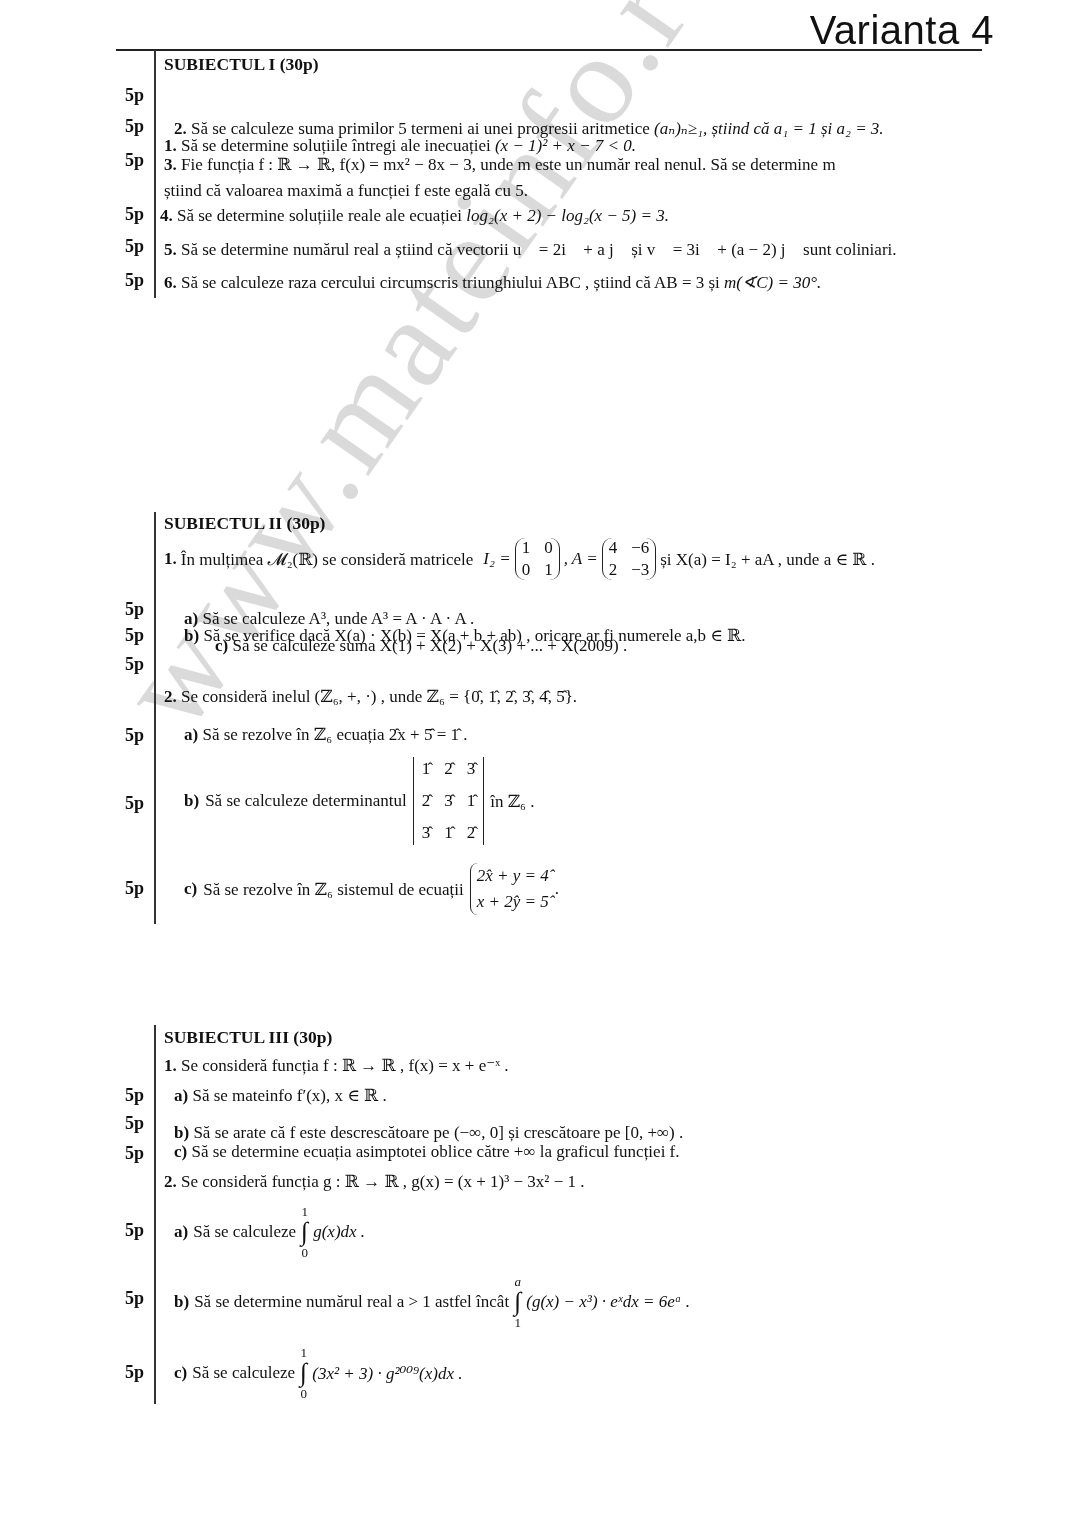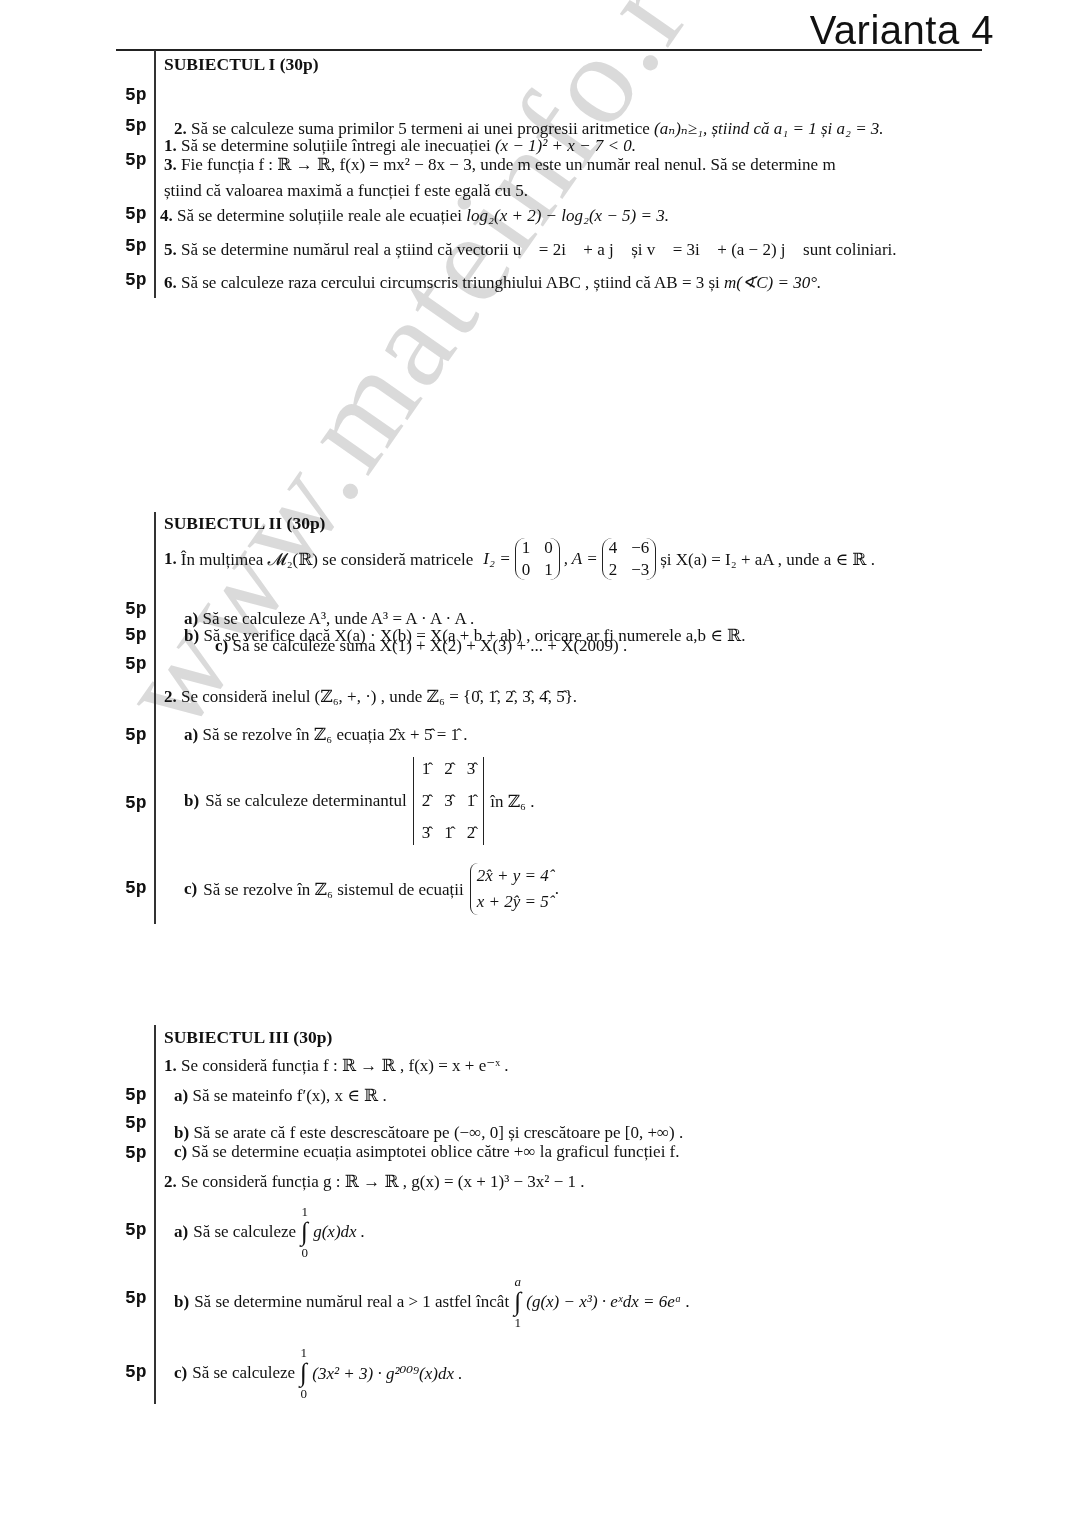--- a/index.html
+++ b/index.html
@@ -9,21 +9,21 @@
     color: #111; font-size: 17px;
   }
   .abs { position: absolute; white-space: nowrap; }
   .title {
     position: absolute; right: 86px; top: 10px;
     font-family: "Liberation Sans", "DejaVu Sans", sans-serif;
     font-size: 40px; color: #111; letter-spacing: 0.5px; line-height: 1;
   }
   .hrule { position: absolute; left: 116px; top: 49px; width: 866px; height: 1.5px; background: #222; }
   .vrule { position: absolute; left: 154px; width: 2px; background: #333; }
-  .pts { position: absolute; left: 125px; font-weight: bold; font-size: 18px; font-family: Liberation Mono, monospace; }
+  .pts { position: absolute; left: 125px; font-weight: bold; font-size: 18px; }
   .head { font-weight: bold; font-size: 17.5px; }
   b { font-weight: bold; }
   i { font-style: italic; }
   .mat {
     display: inline-grid; grid-template-columns: auto auto; column-gap: 14px; row-gap: 2px;
     vertical-align: middle; padding: 0 6px; border-left: 1.5px solid #222; border-right: 1.5px solid #222;
     border-radius: 10px; line-height: 20px;
   }
   .det {
     display: inline-grid; grid-template-columns: auto auto auto; column-gap: 14px; row-gap: 12px;

